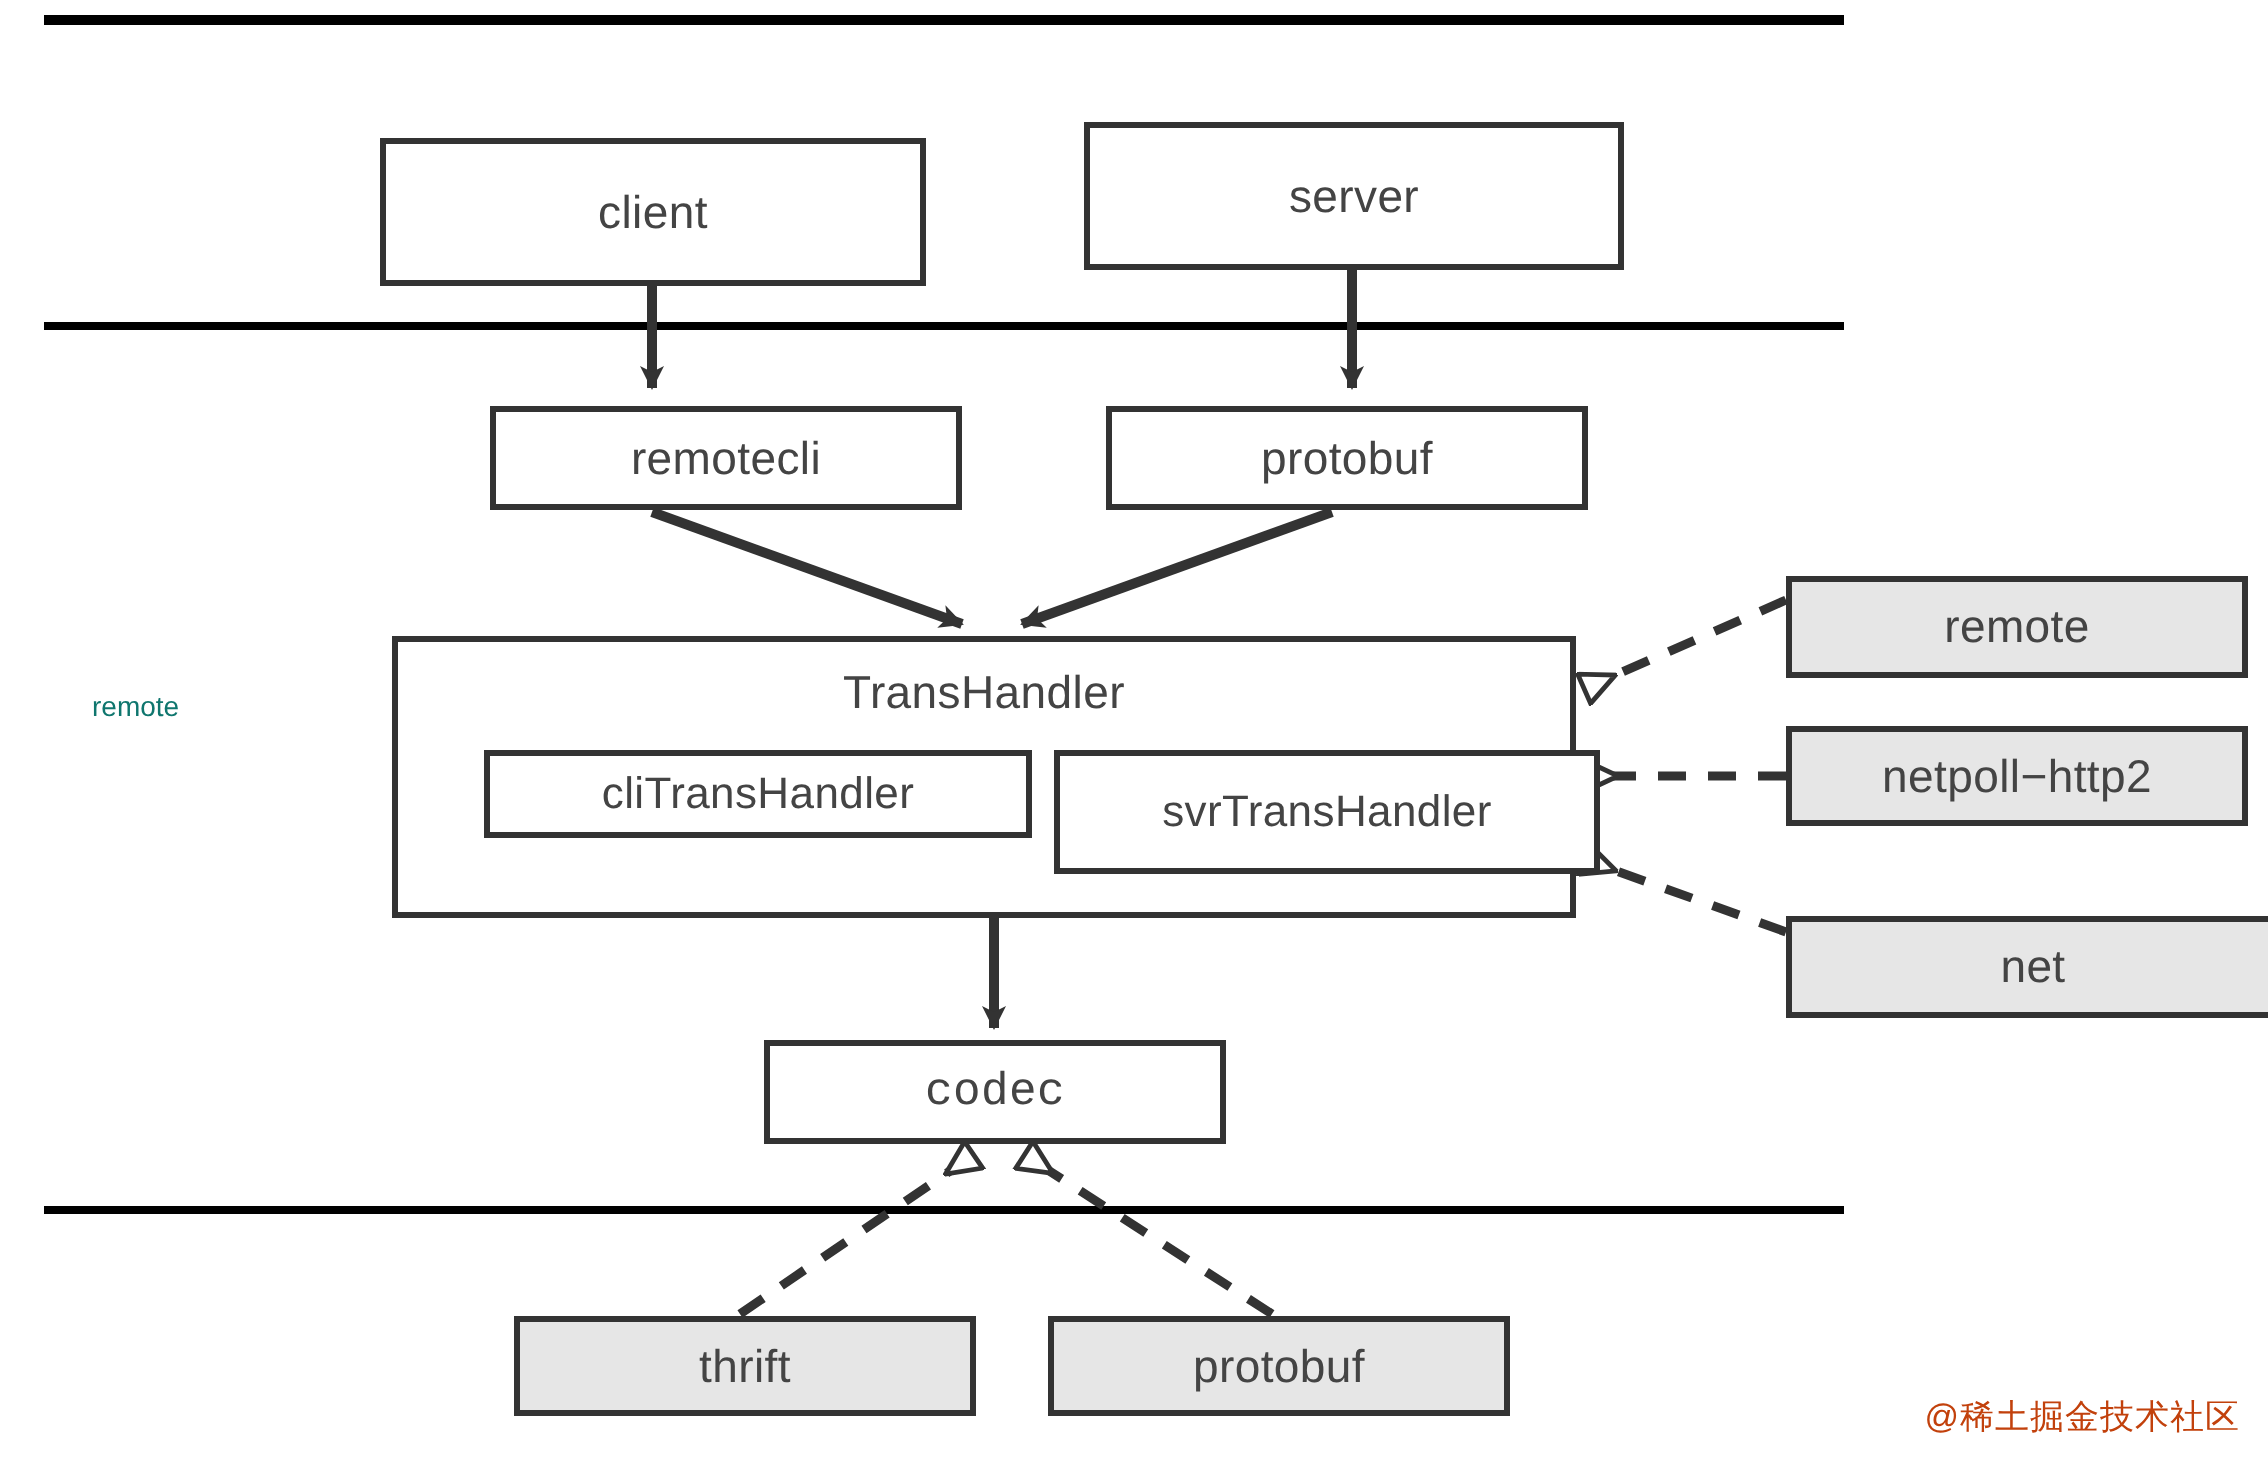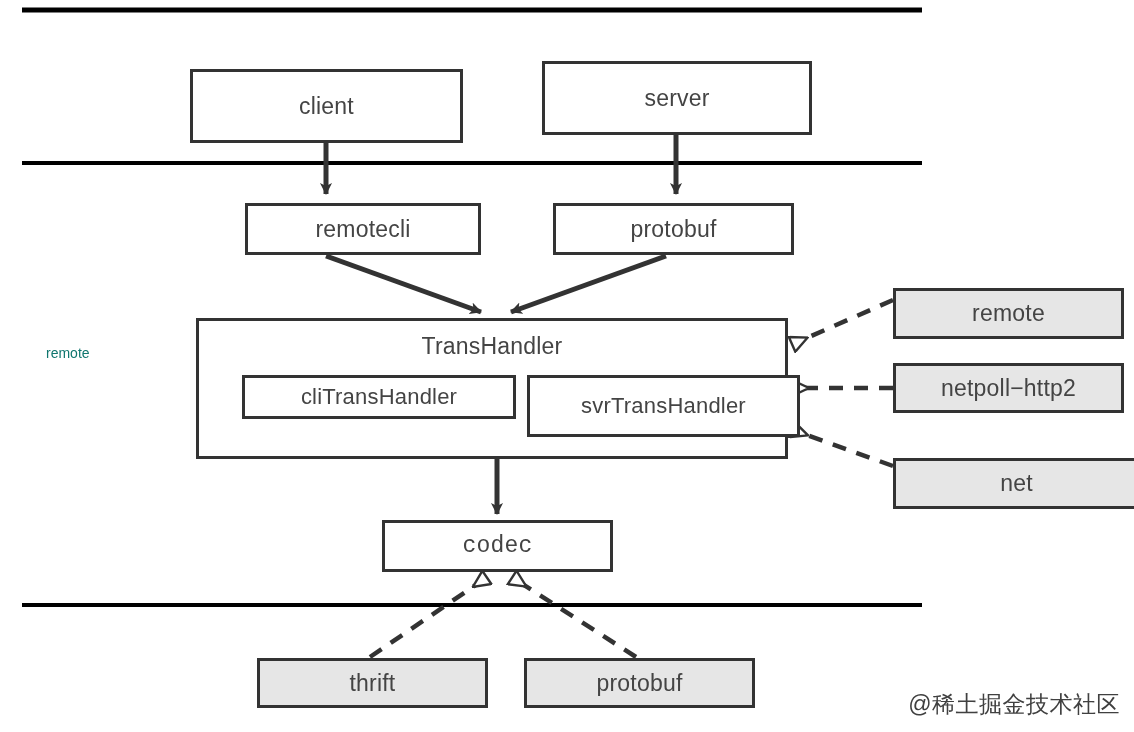--- a/index.html
+++ b/index.html
@@ -58,22 +58,22 @@
     font-size: 22px;
   }
   .side-label {
     position: absolute;
     color: #0f766e;
     font-size: 14px;
     white-space: nowrap;
   }
   .watermark {
     position: absolute;
-    color: #404040;
-    font-size: 23px;
+    color: #c2410c;
+    font-size: 17px;
     white-space: nowrap;
     letter-spacing: 0.5px;
   }
 </style>
 </head>
 <body>
 
 <div id="canvas">
 
   <svg id="svg-layer" viewBox="0 0 1134 732">

